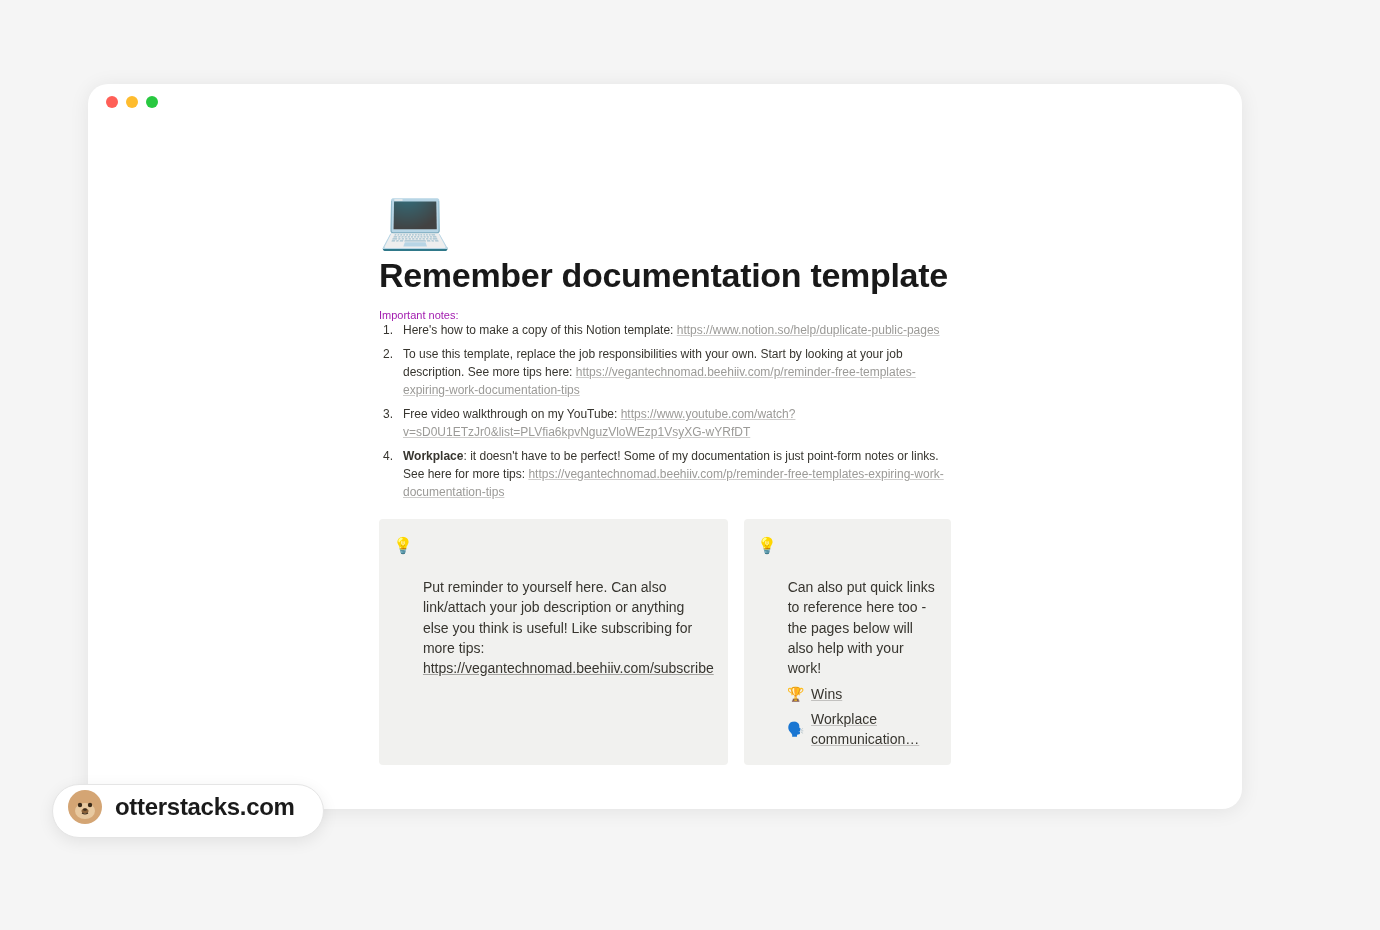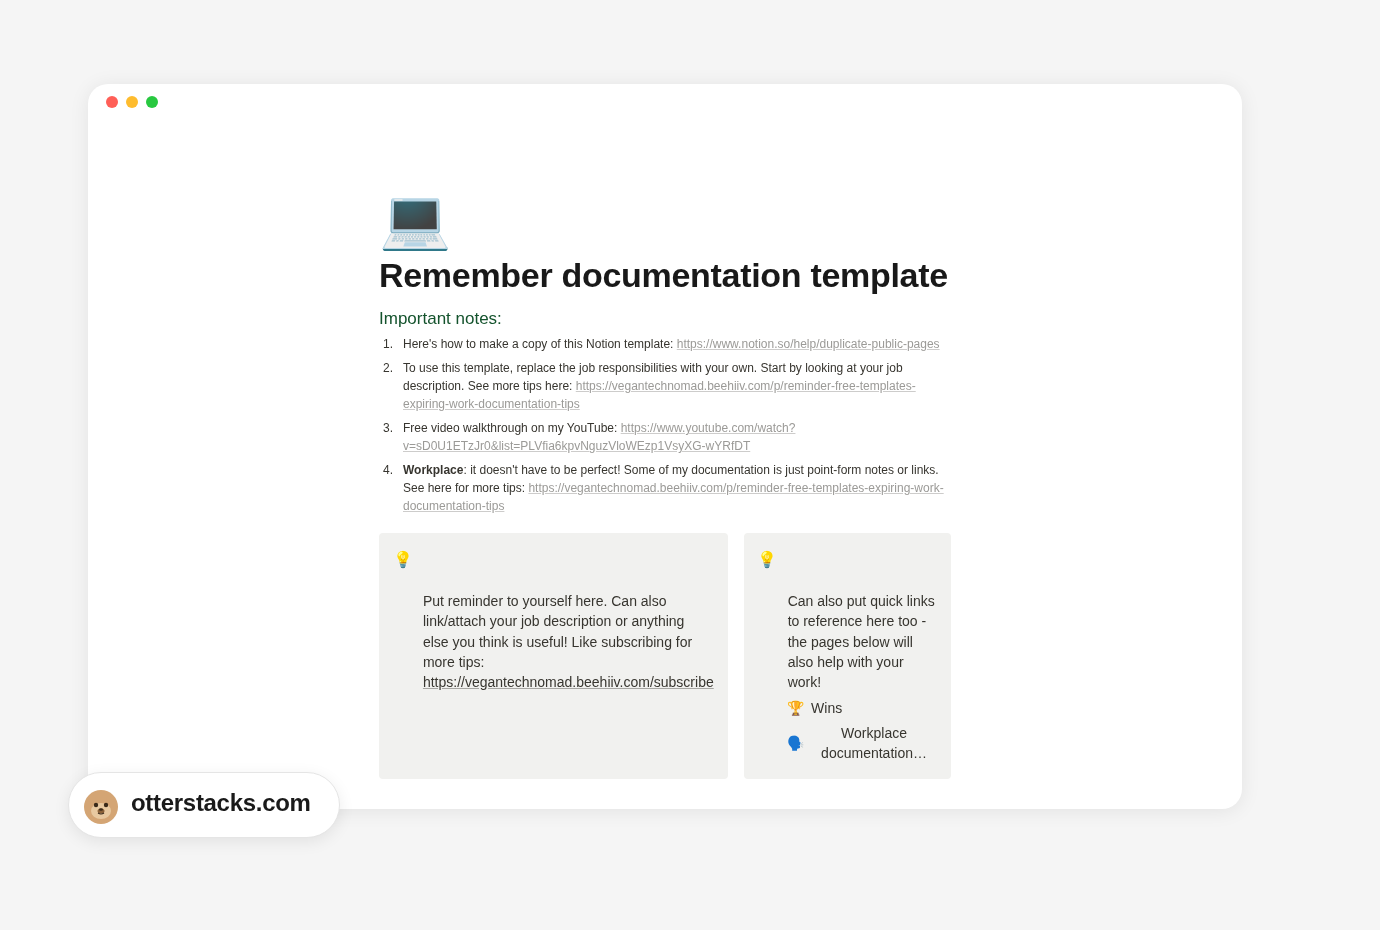--- a/index.html
+++ b/index.html
@@ -67,23 +67,22 @@
 
 .page-title {
   font-size: 34px;
   font-weight: 700;
   color: #191919;
   margin-bottom: 14px;
   letter-spacing: -0.3px;
 }
 
 .intro {
-  font-size: 17px;
-  color: #14532d;
-  margin-bottom: 6px;
+  font-size: 11px;
+  color: #a21caf;
 }
 
 ol {
   list-style: none;
   counter-reset: item;
 }
 
 ol li {
   counter-increment: item;
   font-size: 12px;
@@ -154,33 +153,34 @@
 .quick-link {
   display: flex;
   align-items: center;
   gap: 6px;
   font-size: 14px;
   margin-top: 4px;
   cursor: pointer;
 }
 
 .quick-link-text {
+  text-decoration: underline;
   text-decoration-color: rgba(55,53,47,0.25);
-  text-align: center;
 }
 
 .badge {
   position: absolute;
   bottom: 92px;
-  left: 68px;
+  left: 52px;
   background: #ffffff;
   border: 1px solid #e5e5e5;
   border-radius: 36px;
-  padding: 16px 28px 12px 14px;
-  display: flex;
+  padding: 4px 28px 12px 14px;
+  display: flex;
+  align-items: center;
   gap: 12px;
   box-shadow: 0 4px 16px rgba(0,0,0,0.08);
 }
 
 .badge-icon {
   width: 36px;
   height: 36px;
   display: flex;
   align-items: center;
   justify-content: center;
@@ -236,21 +236,21 @@
           <div class="callout-icon">💡</div>
           <div class="callout-body">
             <span>Can also put quick links to reference here too - the pages below will also help with your work!</span>
             <div class="quick-links">
               <div class="quick-link">
                 <span>🏆</span>
                 <span class="quick-link-text">Wins</span>
               </div>
               <div class="quick-link">
                 <span>🗣️</span>
-                <span class="quick-link-text">Workplace documentation…</span>
+                <span class="quick-link-text">Workplace communication…</span>
               </div>
             </div>
           </div>
         </div>
       </div>
 
     </div>
   </div>
 </div>
 

